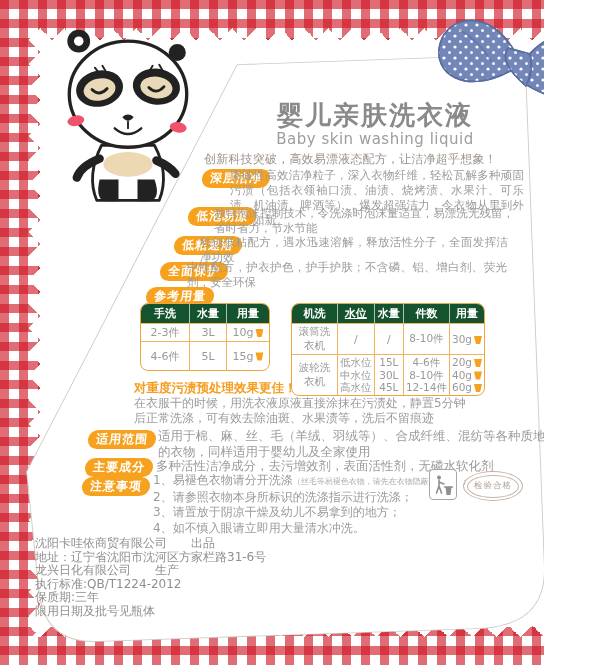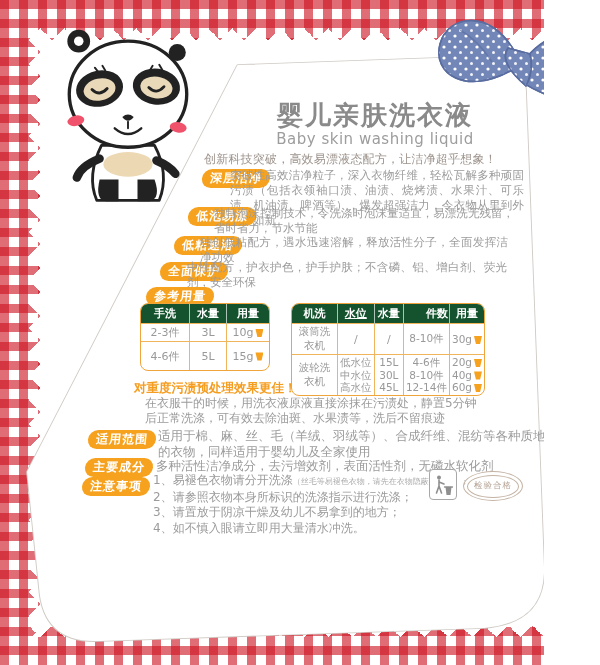--- a/index.html
+++ b/index.html
@@ -39,21 +39,21 @@
   th{background:#14532d; color:#fff; font-size:11px; font-weight:bold; padding:2px 1px;
      border-right:1px solid rgba(255,255,255,.65);}
   th:last-child{border-right:none;}
   td{border:1px solid #f0b45c; font-size:11px; color:#999; text-align:center; padding:1px 2px;}
   tr td:first-child{border-left:none;} tr td:last-child{border-right:none;}
   tr:last-child td{border-bottom:none;text-align:center;}
   .sub{font-size:10.5px; line-height:12.5px; white-space:nowrap;}
   .cup{display:inline-block; width:8px; height:9px; margin-left:2px; vertical-align:-1px;
     background:#f6a21f; clip-path:polygon(0 12%,100% 12%,76% 100%,24% 100%);}
   .heavy-title{left:134px; top:380px; font-size:12.5px; font-weight:bold; color:#f59d1f;}
-  .heavy-text{left:134px; top:396px; width:335px; font-size:12px; line-height:15px; color:#9b9b9b;margin-left:11px;}
+  .heavy-text{left:134px; top:396px; width:335px; font-size:12px; line-height:15px; color:#9b9b9b;}
   .sectext{position:absolute; font-size:12.5px; line-height:16px; color:#9b9b9b;}
   .notices{left:153px; top:473px; width:302px; font-size:12px; line-height:15.5px; color:#9b9b9b;}
   .notices div{white-space:nowrap;}
   .smallnote{font-size:8px; color:#adadad;}
   .company{left:35px; top:537px; font-size:12px; line-height:13.5px; color:#8f8f8f;}
   .tidy{left:429px; top:469px; width:26px; height:29px; border:1.5px solid #a8a8a8; border-radius:4px;
     display:flex; align-items:center; justify-content:center; background:#fff;}
   .stamp{left:463px; top:471px; width:58px; height:28px; border:1px solid #c4b3a4; border-radius:50%;
     display:flex; align-items:center; justify-content:center;}
   .stamp-inner{width:50px; height:21px; border:1px solid #c4b3a4; border-radius:50%;
@@ -165,21 +165,21 @@
         </table>
     </div>
 
     <div class="tablewrap" style="left:291px; top:303px; width:192px;">
       <table>
         <tbody>
             <tr>
           <th style="width:54px;">机洗</th>
           <th style="width:34px;text-decoration:underline;">水位</th>
           <th style="width:28px;">水量</th>
-          <th style="width:40px;text-align:right;">件数</th>
+          <th style="width:40px;">件数</th>
           <th>用量</th>
         </tr>
         <tr>
           <td style="font-size:10.5px;">滚筒洗衣机</td>
           <td>/</td>
           <td>/</td>
           <td style="font-size:10.5px;">8-10件</td>
           <td style="font-size:10.5px;"><span>30g</span><span class="cup"></span></td>
         </tr>
         <tr>
@@ -233,15 +233,23 @@
           <path d="M6,6 L6,12 M6,8 L11,10 M6,12 L3.5,19 M6,12 L8.5,19"></path>
           <path d="M12.5,13 h6 l-1,8 h-4 Z" fill="#8f8f8f" stroke="none"></path>
           <path d="M11.5,13 L19.5,13" stroke-width="1.3"></path>
         </g>
       </svg>
     </div>
     <div class="abs stamp">
       <div class="stamp-inner">检验合格</div>
     </div>
 
+    <div class="abs company">
+      <div>沈阳卡哇依商贸有限公司　　出品</div>
+      <div>地址：辽宁省沈阳市沈河区方家栏路31-6号</div>
+      <div>龙兴日化有限公司　　生产</div>
+      <div>执行标准:QB/T1224-2012</div>
+      <div>保质期:三年</div>
+      <div>限用日期及批号见瓶体</div>
+    </div>
 
   </div>
 </div>
 
 </body></html>

